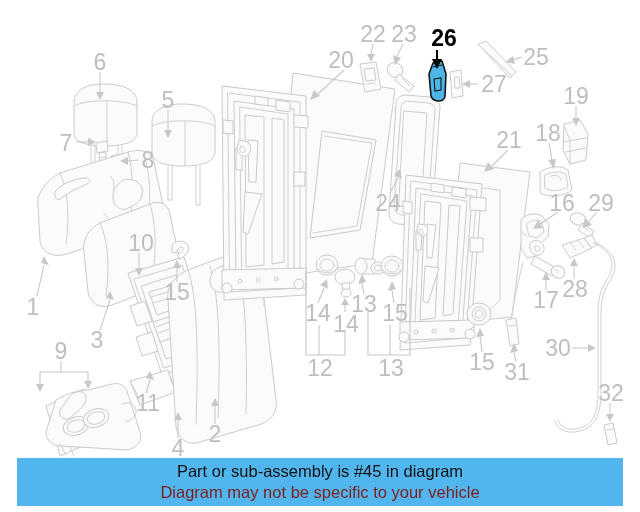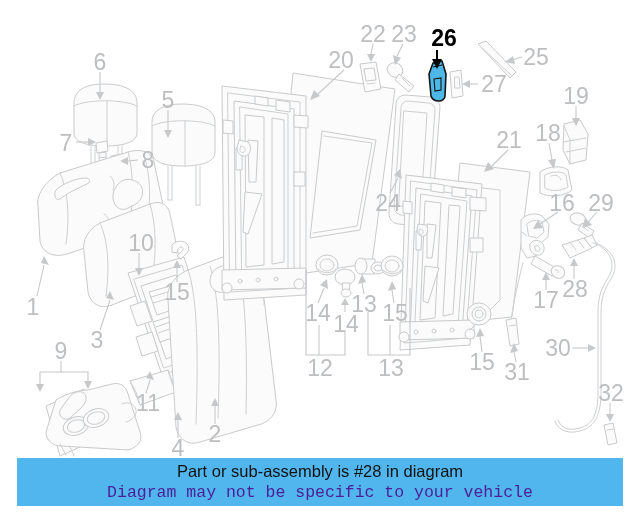--- a/index.html
+++ b/index.html
@@ -488,17 +488,17 @@
       <text class="lbl" x="346" y="332">14</text>
       <text class="lbl" x="364" y="312">13</text>
       <text class="lbl" x="395" y="321">15</text>
       <text class="lbl" x="320" y="376">12</text>
       <text class="lbl" x="391" y="376">13</text>
       <text class="lbl-hi" x="444" y="46">26</text>
     </g>
   </svg>
 
   <div class="banner" style="background: rgb(82, 182, 238);">
-    <div class="banner-line" style="color: rgb(17, 17, 17);">Part or sub-assembly is #28 in diagram</div>
-    <div class="banner-line" style="color: #4c1d95; font-family: Liberation Mono, monospace;">Diagram may not be specific to your vehicle</div>
+    <div class="banner-line" style="color: rgb(17, 17, 17);">Part or sub-assembly is #45 in diagram</div>
+    <div class="banner-line" style="color: #7f1d1d;">Diagram may not be specific to your vehicle</div>
   </div>
 
 </div>
 
 </body></html>

